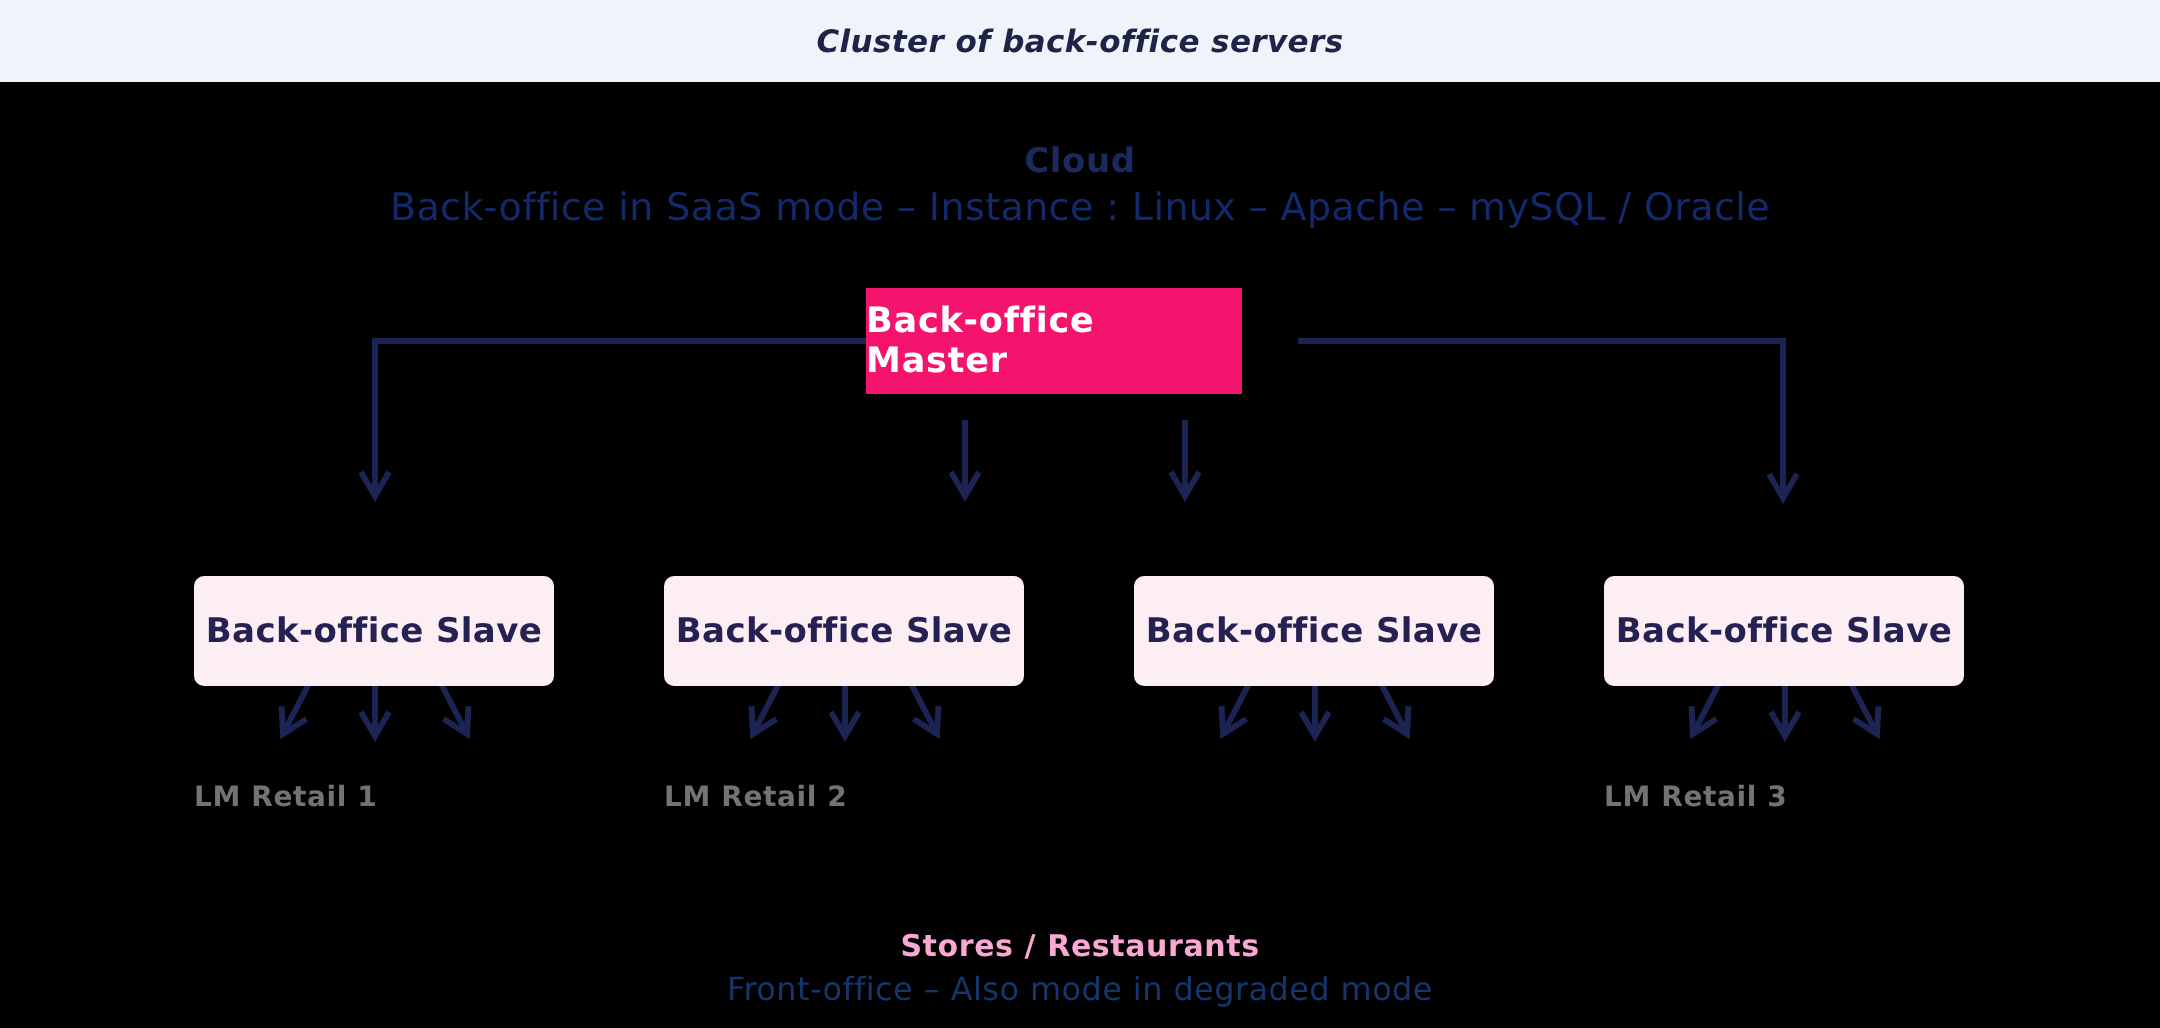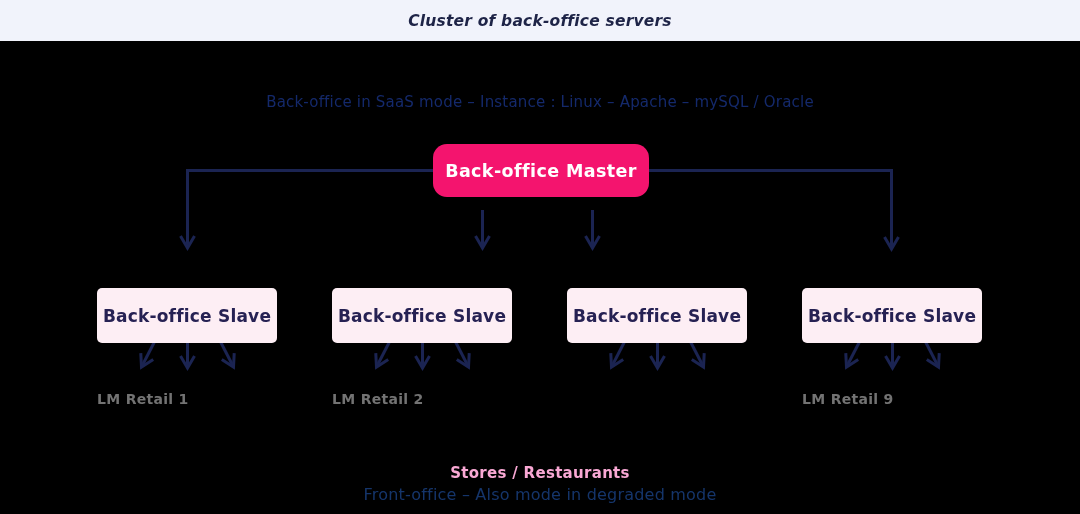--- a/index.html
+++ b/index.html
@@ -15,26 +15,26 @@
   .header .title{
     color:#1e2447;font-size:15.5px;font-weight:700;letter-spacing:.2px;
   }
   
   .cloud-heading{
     position:absolute;left:0;top:71px;width:1080px;text-align:center;
     color:#1a2a5f;font-size:17px;font-weight:700;letter-spacing:.3px;
   }
   .cloud-sub{
     position:absolute;left:0;top:93px;width:1080px;text-align:center;
-    color:#14296b;font-size:15px;font-weight:500;letter-spacing:.2px;
+    color:#14296b;font-size:19px;font-weight:500;letter-spacing:.2px;
   }
   
   .master{
-    position:absolute;left:433px;top:144px;width:216px;height:53px;
-    background:#f4146e;border-radius:14px;
+    position:absolute;left:433px;top:144px;width:188px;height:53px;
+    background:#f4146e;border-radius:0;
     display:flex;align-items:center;justify-content:center;
     color:#ffffff;font-size:17.5px;font-weight:700;letter-spacing:.4px;
   }
   
   .slave{
     position:absolute;top:264px;width:180px;height:55px;
     background:#fdeef4;border-radius:5px;
     display:flex;align-items:center;justify-content:center;
     color:#262153;font-size:17px;font-weight:700;letter-spacing:.2px;margin-top:24px;
   }
@@ -59,20 +59,21 @@
 </style>
 </head>
 <body>
 
 <div id="stage">
 
   <div class="header">
     <span class="title">Cluster of back-office servers</span>
   </div>
 
+  <div class="cloud-heading">Cloud</div>
   <div class="cloud-sub">Back-office in SaaS mode – Instance : Linux – Apache – mySQL / Oracle</div>
 
   <svg class="arrows" width="1080" height="514" viewBox="0 0 1080 514">
     <defs>
       <marker id="chv" viewBox="0 0 12 12" refX="9" refY="6" markerWidth="8" markerHeight="8" orient="auto-start-reverse" markerUnits="userSpaceOnUse">
         <path d="M2,2 L9,6 L2,10" style="stroke:#1b2452;stroke-width:1.6;fill:none" transform="scale(1.6) translate(-1.7,-2.2)"></path>
       </marker>
       <marker id="chv2" viewBox="0 0 20 20" refX="16" refY="10" markerWidth="20" markerHeight="20" orient="auto" markerUnits="userSpaceOnUse">
         <path d="M4,3 L16,10 L4,17" style="stroke:#1b2452;stroke-width:3;fill:none"></path>
       </marker>
@@ -102,18 +103,18 @@
 
   <div class="master">Back-office Master</div>
 
   <div class="slave s1">Back-office Slave</div>
   <div class="slave s2">Back-office Slave</div>
   <div class="slave s3">Back-office Slave</div>
   <div class="slave s4">Back-office Slave</div>
 
   <div class="retail s1">LM Retail 1</div>
   <div class="retail s2">LM Retail 2</div>
-  <div class="retail s4">LM Retail 9</div>
+  <div class="retail s4">LM Retail 3</div>
 
   <div class="footer-heading">Stores / Restaurants</div>
   <div class="footer-sub">Front-office – Also mode in degraded mode</div>
 
 </div>
 
 </body></html>

